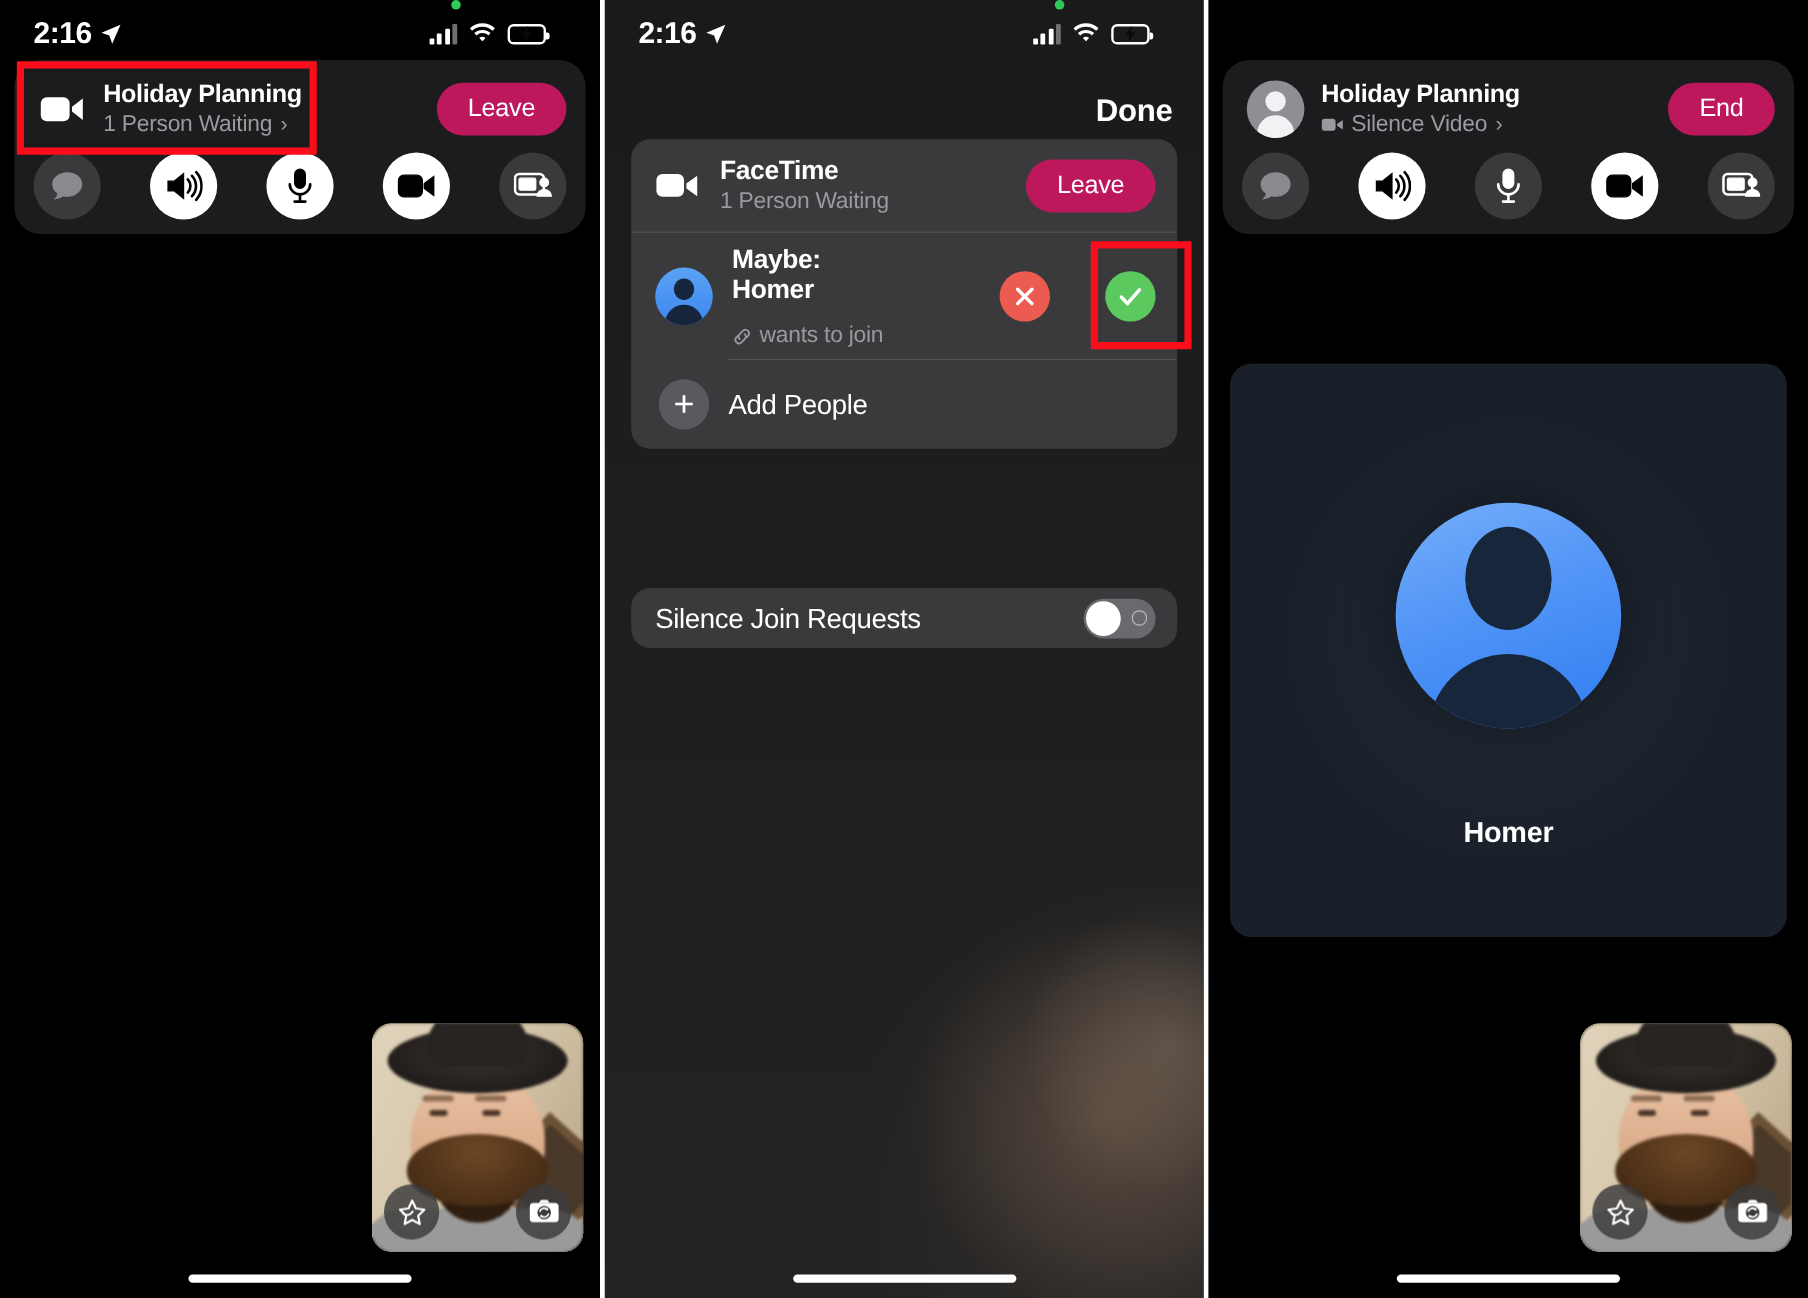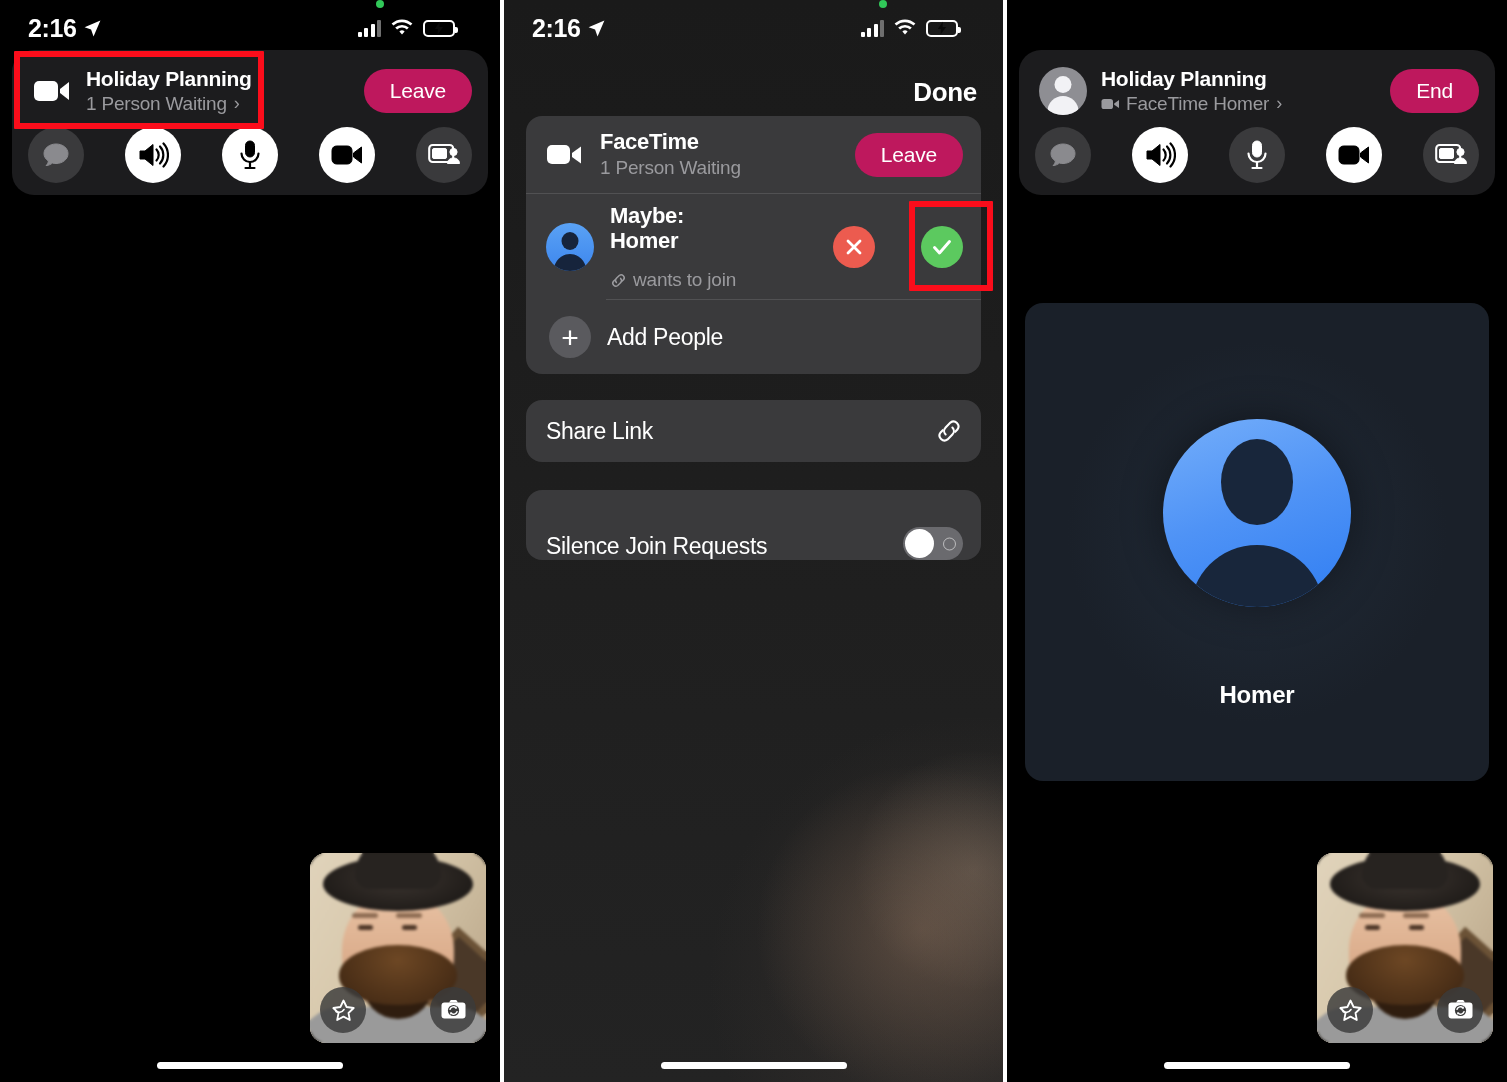--- a/index.html
+++ b/index.html
@@ -208,21 +208,21 @@
   }
   .plus-circ span { color:#ffffff; font-size: 30px; line-height: 0.7; font-weight: 300; }
   .r-add-label { color: #ffffff; font-size: 23px; letter-spacing: -0.3px; }
 
   #p2-group-share { top: 400px; }
   .r-share { height: 62px; justify-content: space-between; }
   .r-share-label { color: #ffffff; font-size: 23px; letter-spacing: -0.3px; }
   .link2-ico { width: 28px; height: 28px; }
 
   #p2-group-silence { top: 490px; }
-  .r-silence { height: 70px; justify-content: space-between; align-items: flex-end; }
+  .r-silence { height: 50px; justify-content: space-between; }
   .r-silence-label { color: #ffffff; font-size: 23px; letter-spacing: -0.3px; }
   .toggle {
     width: 60px; height: 33px; border-radius: 17px; background: #6a6a6e;
     position: relative; cursor: pointer; border: none; padding: 0;
   }
   .toggle .knob {
     position: absolute; left: 2px; top: 2px;
     width: 29px; height: 29px; border-radius: 50%; background: #ffffff;
   }
   .toggle .ring {
@@ -552,29 +552,20 @@
       </div>
 
       <div class="row r-add">
         <div class="plus-circ">
             <span>+</span>
           </div>
         <div class="r-add-label">Add People</div>
       </div>
     </div>
 
-    <div class="p2-group" id="p2-group-share">
-      <div class="row r-share">
-        <span class="r-share-label">Share Link</span>
-        <svg class="link2-ico" viewBox="0 0 28 28">
-          <path d="M10.6 17.4a5 5 0 0 1 0-7l4.8-4.8a5 5 0 0 1 7 7l-2.2 2.2" fill="none" stroke="#ffffff" stroke-width="2.1" stroke-linecap="round"></path>
-          <path d="M17.4 10.6a5 5 0 0 1 0 7l-4.8 4.8a5 5 0 0 1-7-7l2.2-2.2" fill="none" stroke="#ffffff" stroke-width="2.1" stroke-linecap="round"></path>
-        </svg>
-      </div>
-    </div>
 
     <div class="p2-group" id="p2-group-silence">
       <div class="row r-silence">
         <span class="r-silence-label">Silence Join Requests</span>
         <button class="toggle">
           <span class="knob"></span>
             <span class="ring"></span>
         </button>
       </div>
     </div>
@@ -594,21 +585,21 @@
           <span class="head"></span>
             <span class="body"></span>
         </div>
         <div class="ft-texts">
           <div class="ft-title">Holiday Planning</div>
           <div class="ft-sub">
             <svg class="mini-cam" viewBox="0 0 19 14">
               <rect x="0.5" y="2" width="11.5" height="10" rx="2.6" fill="#9a9a9e"></rect>
               <path d="M13.2 6.4 18 3v8l-4.8-3.2z" fill="#9a9a9e"></path>
             </svg>
-            <span>FaceTime Homer</span>
+            <span>Silence Video</span>
             <span class="chev">›</span>
           </div>
         </div>
         <button class="pill-btn">End</button>
       </div>
 
       <div class="ctrl-row">
         <button class="ctrl off">
           <svg width="30" height="30" viewBox="0 0 30 30">
             <path d="M15 4C8.4 4 3 8.3 3 13.6c0 3 1.7 5.7 4.4 7.4-.2 1.6-1 3.3-2.3 4.6 2.6-.3 4.8-1.3 6.3-2.5 1.1.3 2.3.4 3.6.4 6.6 0 12-4.3 12-9.9S21.6 4 15 4z"></path>

